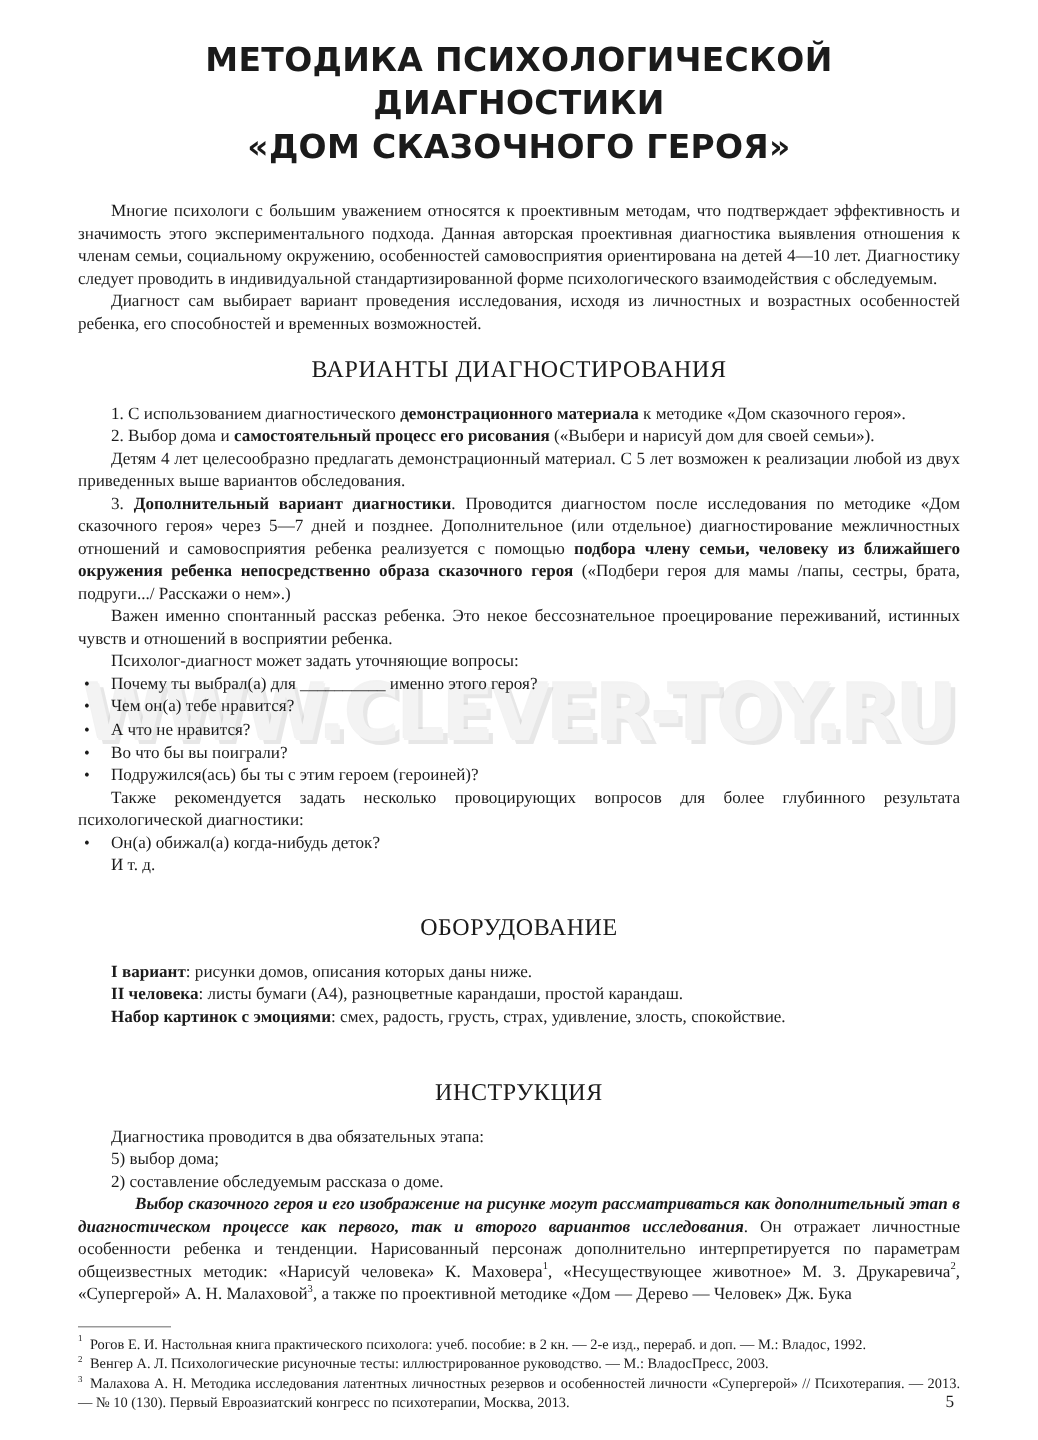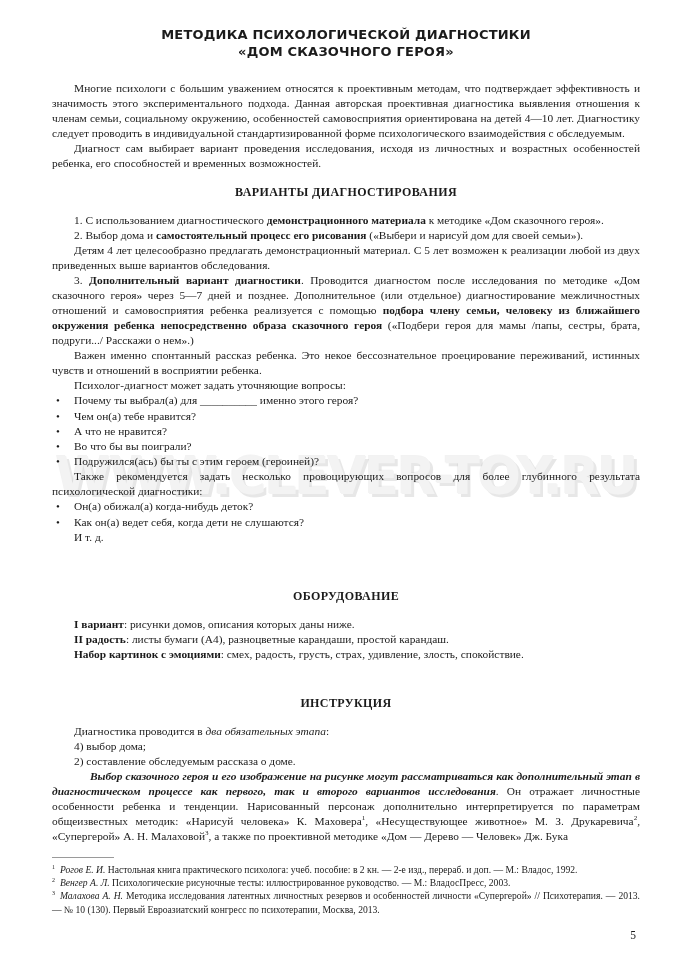--- a/index.html
+++ b/index.html
@@ -22,27 +22,27 @@
     font-size:52px;
     letter-spacing:-2px;
     color:#f3f3f3;
     text-shadow:3px 3px 0 rgba(120,120,120,0.18), -1px -1px 0 rgba(150,150,150,0.12);
     pointer-events:none;
   }
   .content { position:relative; z-index:1; padding:26px 52px 0 52px; }
   h1 {
     font-family:"DejaVu Sans","Liberation Sans", sans-serif;
     font-weight:bold;
-    font-size:13px; line-height:1.32;
+    font-size:22px; line-height:1.32;
     text-align:center;
     letter-spacing:0.2px;
     margin:0 0 21px 0;
   }
   h2 {
-    font-size:12px; font-weight:bold;
+    font-size:16px; font-weight:normal;
     text-align:center; letter-spacing:0.4px;
     margin:14px 0 13px 0;
   }
   p.body {
     font-size:11.4px; line-height:15px;
     text-align:justify;
     text-indent:22px;
     margin:0;
   }
   ul.qlist { margin:0; padding:0; list-style:none; }
@@ -52,21 +52,21 @@
     font-size:11.4px; line-height:15.2px;
     text-align:justify;
   }
   ul.qlist li::before {
     content:"\2022";
     position:absolute; left:4px; top:0;
     font-size:11px;
   }
   p.etc { font-size:11.4px; line-height:15.2px; margin:0 0 0 22px; text-indent:0; }
   .r-b  { font-weight:bold; }
-  .r-i  { font-style:italic; }
+  .r-i  { }
   .r-bi { font-weight:bold; font-style:italic;margin-left:16px; }
   sup { font-size:0.62em; line-height:0; }
   .fn-divider {
     width:62px; height:0;
     border-top:1px solid #9a9a9a;
     margin:13px 0 5px 0;
   }
   p.footnote {
     font-size:9.6px; line-height:13.2px;
     text-align:justify;
@@ -109,35 +109,34 @@
       <li>Чем он(а) тебе нравится?</li>
       <li>А что не нравится?</li>
       <li>Во что бы вы поиграли?</li>
       <li>Подружился(ась) бы ты с этим героем (героиней)?</li>
     </ul>
 
     <p class="body">Также рекомендуется задать несколько провоцирующих вопросов для более глубинного результата психологической диагностики:</p>
 
     <ul class="qlist">
       <li>Он(а) обижал(а) когда-нибудь деток?</li>
-      <li>Как он(а) ведет себя, когда дети не слушаются?</li>
     </ul>
 
     <p class="etc">И т. д.</p>
 
-    <h2 style="margin-top:44px;">ОБОРУДОВАНИЕ</h2>
+    <h2 style="margin-top:24px;">ОБОРУДОВАНИЕ</h2>
 
     <p class="body"><span class="r-b">I вариант</span><span>: рисунки домов, описания которых даны ниже.</span></p>
-    <p class="body"><span class="r-b">II радость</span><span>: листы бумаги (А4), разноцветные карандаши, простой карандаш.</span></p>
+    <p class="body"><span class="r-b">II человека</span><span>: листы бумаги (А4), разноцветные карандаши, простой карандаш.</span></p>
     <p class="body"><span class="r-b">Набор картинок с эмоциями</span><span>: смех, радость, грусть, страх, удивление, злость, спокойствие.</span></p>
 
     <h2 style="margin-top:34px;">ИНСТРУКЦИЯ</h2>
 
     <p class="body"><span>Диагностика проводится в </span><span class="r-i">два обязательных этапа</span><span>:</span></p>
-    <p class="body">4) выбор дома;</p>
+    <p class="body">5) выбор дома;</p>
     <p class="body">2) составление обследуемым рассказа о доме.</p>
     <p class="body"><span class="r-bi">Выбор сказочного героя и его изображение на рисунке могут рассматриваться как дополнительный этап в диагностическом процессе как первого, так и второго вариантов исследования</span><span>. Он отражает личностные особенности ребенка и тенденции. Нарисованный персонаж дополнительно интерпретируется по параметрам общеизвестных методик: «Нарисуй человека» К. Маховера</span><sup>1</sup><span>, «Несуществующее животное» М. З. Друкаревича</span><sup>2</sup><span>, «Супергерой» А. Н. Малаховой</span><sup>3</sup><span>, а также по проективной методике «Дом — Дерево — Человек» Дж. Бука</span></p>
 
     <div class="fn-divider"></div>
 
     <p class="footnote"><sup>1</sup><span><span class="r-i">Рогов Е. И.</span><span> Настольная книга практического психолога: учеб. пособие: в 2 кн. — 2-е изд., перераб. и доп. — М.: Владос, 1992.</span></span></p>
     <p class="footnote"><sup>2</sup><span><span class="r-i">Венгер А. Л.</span><span> Психологические рисуночные тесты: иллюстрированное руководство. — М.: ВладосПресс, 2003.</span></span></p>
     <p class="footnote"><sup>3</sup><span><span class="r-i">Малахова А. Н.</span><span> Методика исследования латентных личностных резервов и особенностей личности «Супергерой» // Психотерапия. — 2013. — № 10 (130). Первый Евроазиатский конгресс по психотерапии, Москва, 2013.</span></span></p>
 
   </div>

